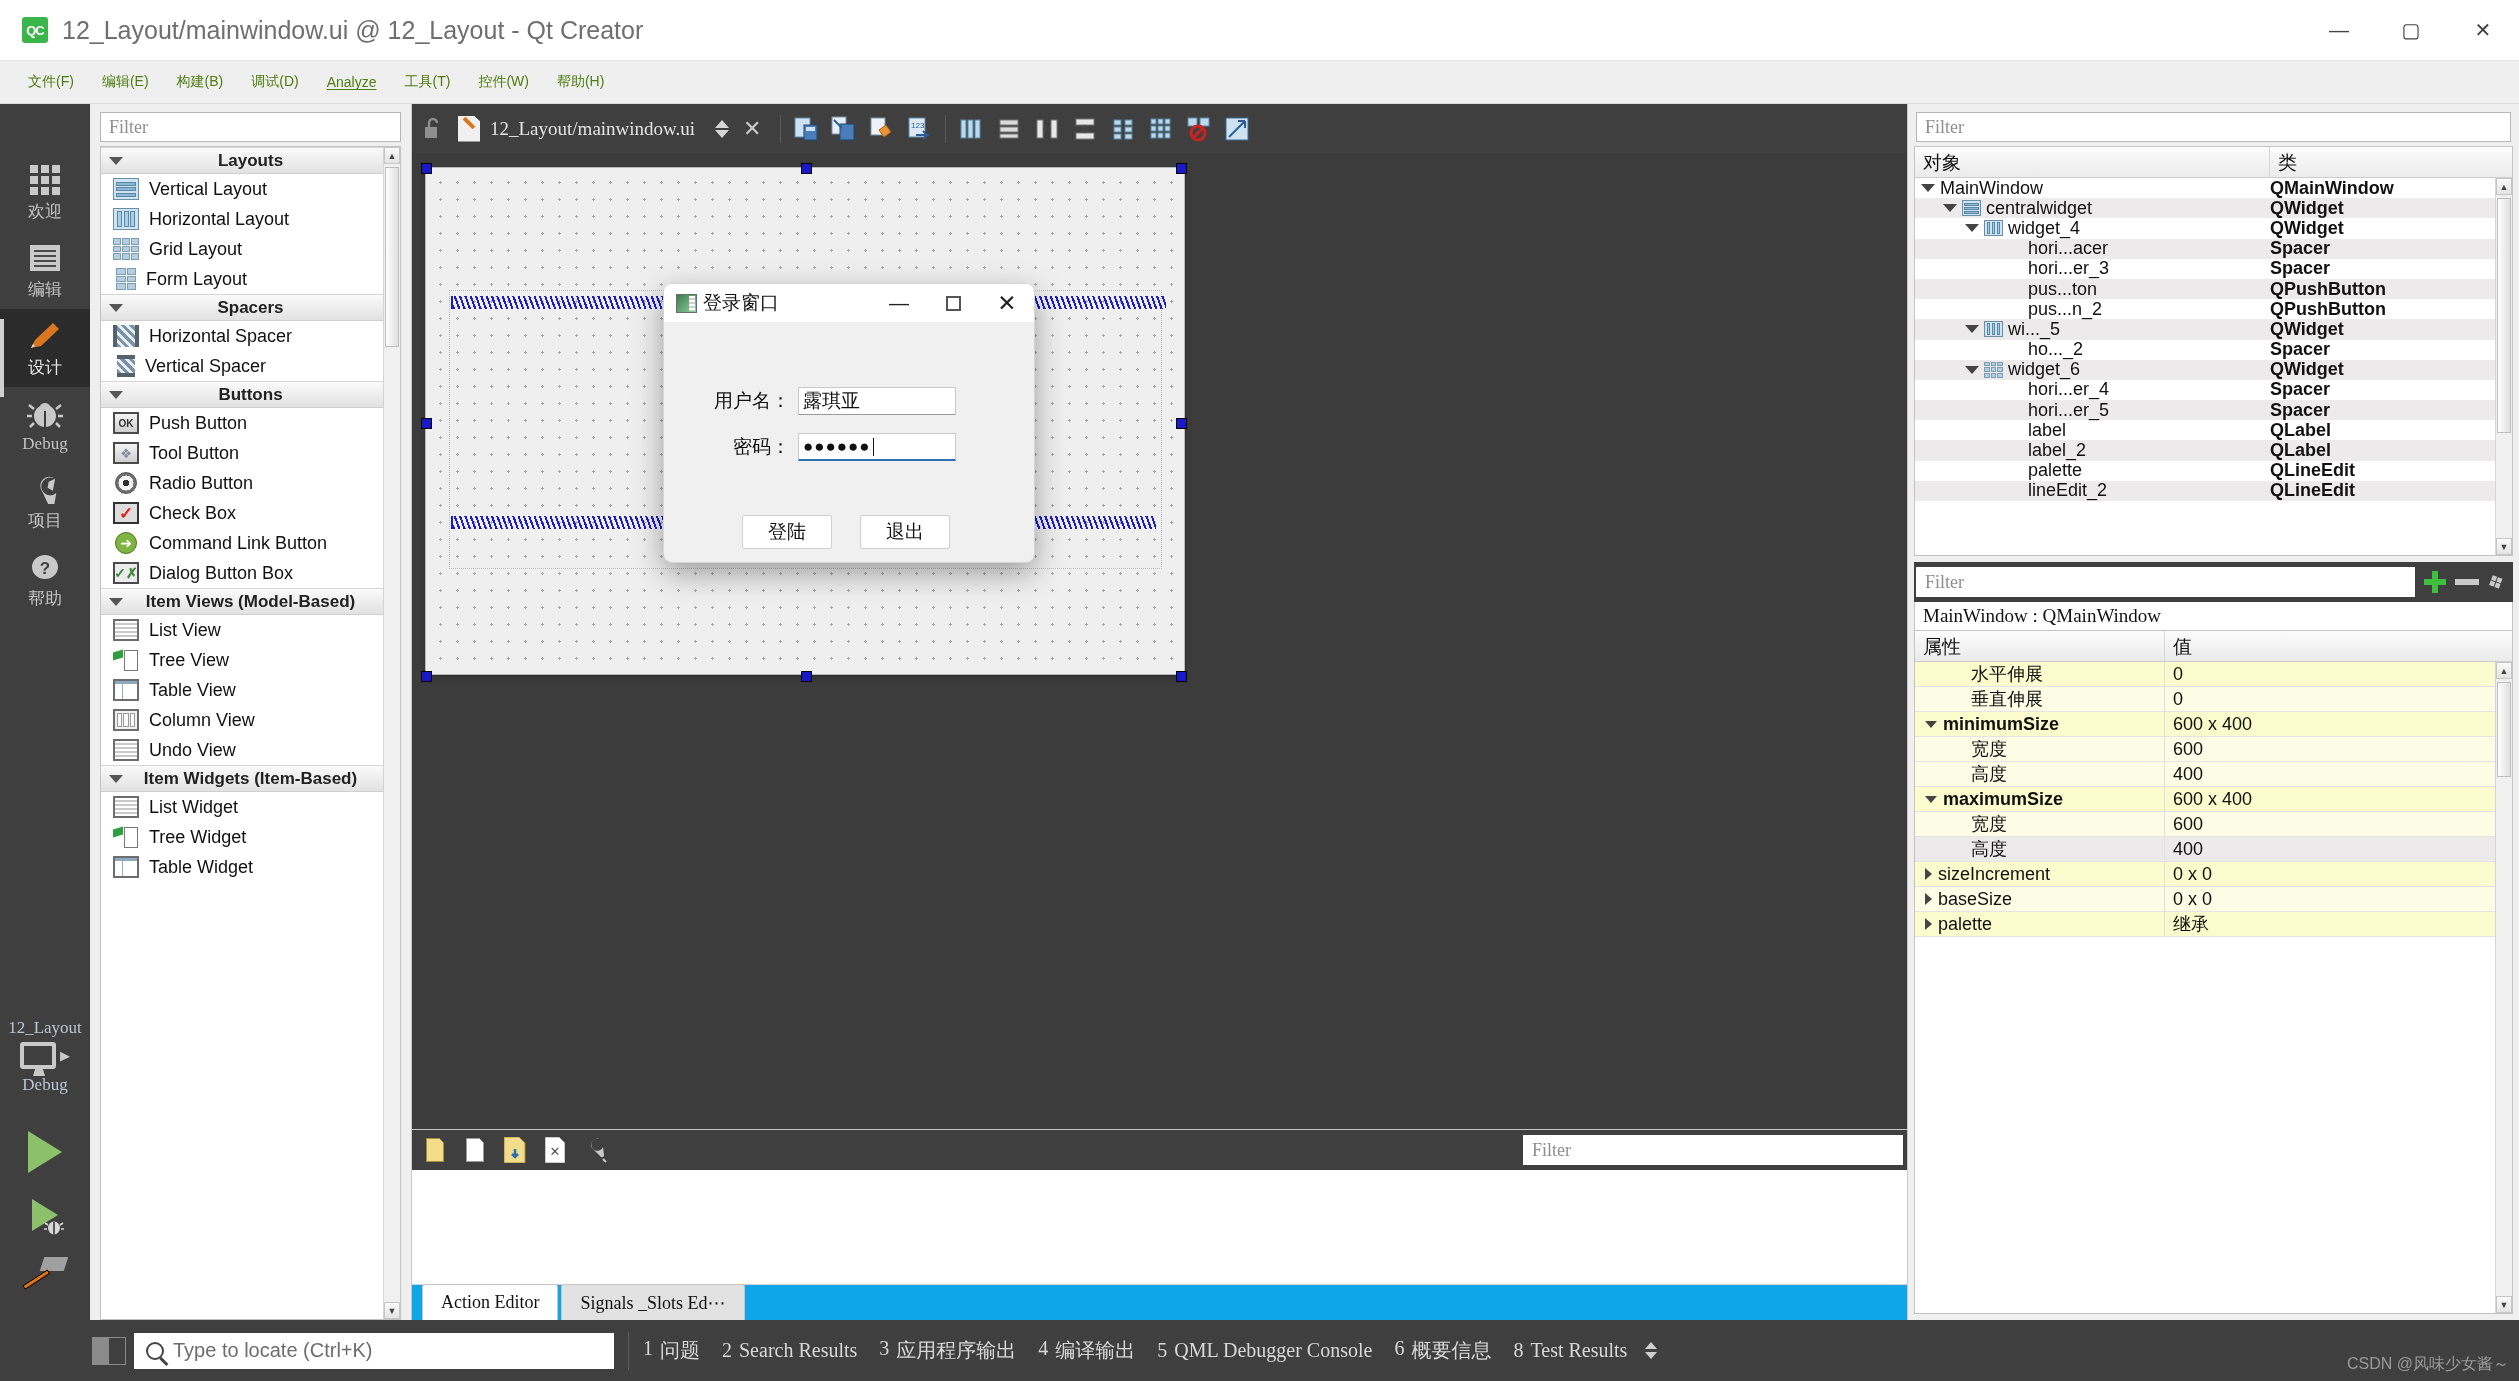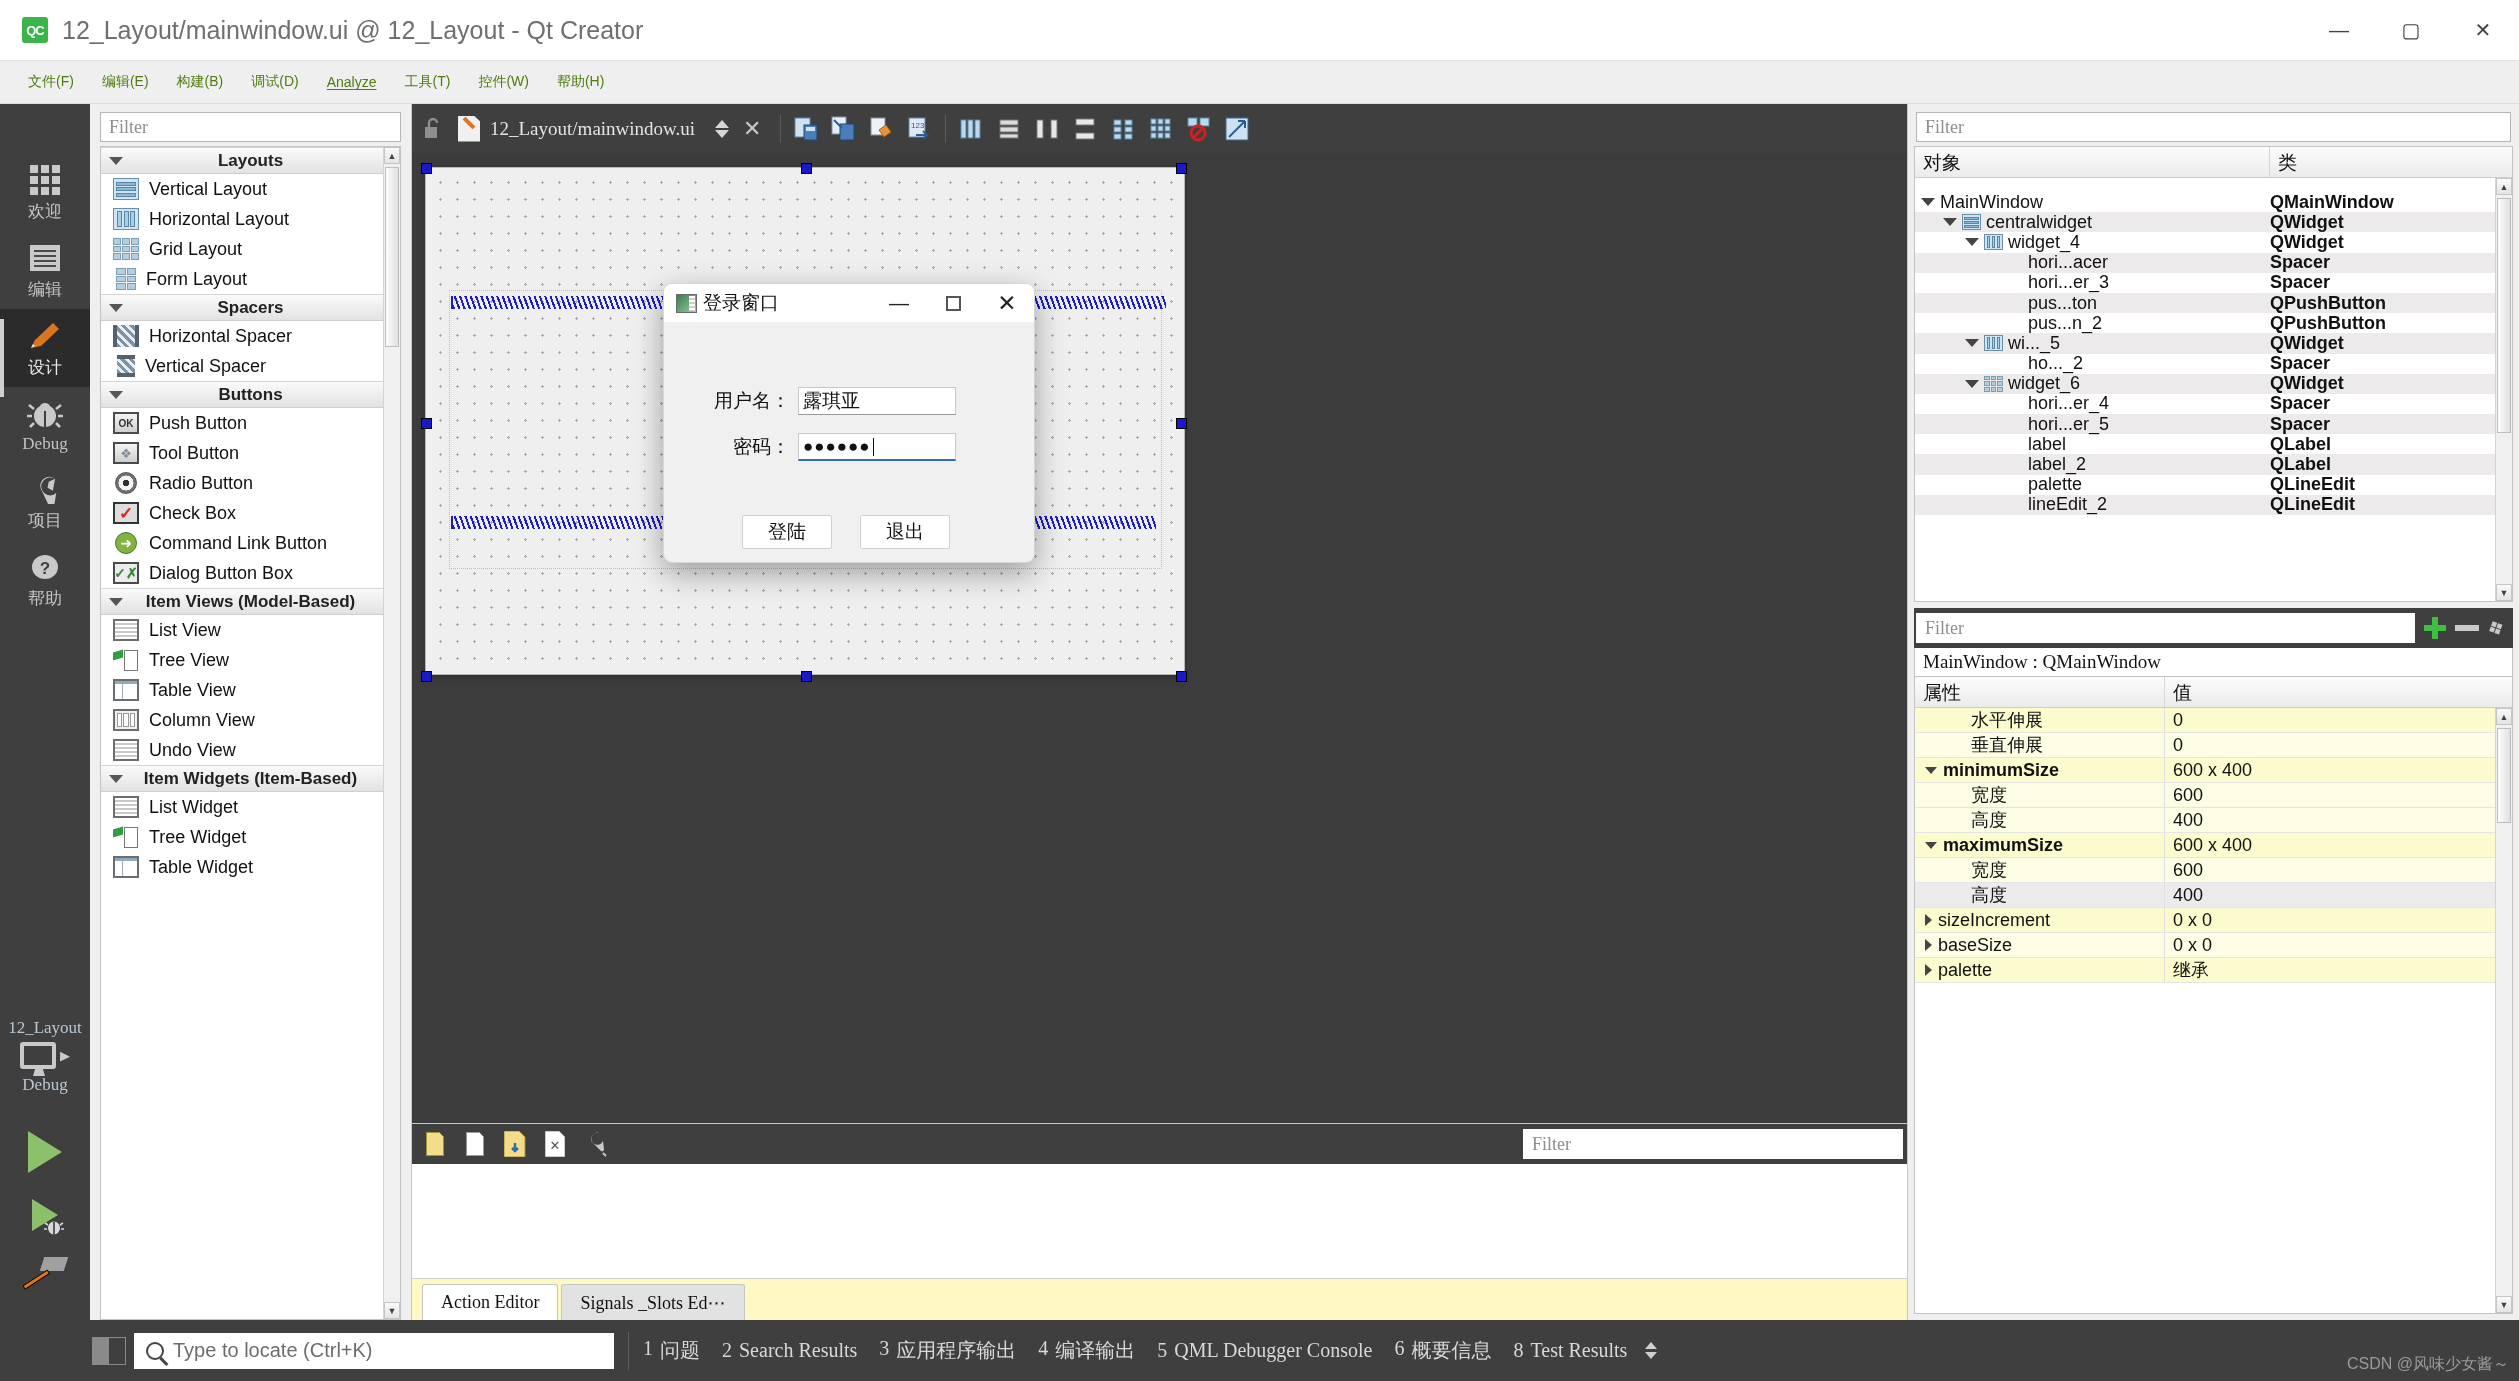--- a/index.html
+++ b/index.html
@@ -196,35 +196,35 @@
   .pageyellow { width:18px;height:24px; background:#f3dd8a; border:1px solid #a58f3a;
     clip-path:polygon(0 0,72% 0,100% 22%,100% 100%,0 100%);}
   .ae-filter { margin-left:auto; width:380px; height:30px; background:#fff; display:flex;
     align-items:center; padding:0 9px; color:#8e8e8e; font-size:18px;
     font-family:"Liberation Serif", serif; margin-right:4px;}
   .ae-head { height:32px; background:linear-gradient(#fcfcfc,#ebebeb);
     border-bottom:1px solid #cdcdcd; display:flex; font-size:18px; color:#111; }
   .ae-head div { border-right:1px solid #d7d7d7; padding:4px 9px; }
   .ae-body { flex:1; background:#fff; }
 
-  .tabstrip { height:42px; background:#fef9c3; display:flex; align-items:flex-end;
+  .tabstrip { height:36px; background:#0ea5e9; display:flex; align-items:flex-end;
     padding-left:10px; border-top:1px solid #d2d2d2;}
   .tab { height:36px; padding:0 18px; display:flex; align-items:center; font-size:18px;
     color:#111; font-family:"Liberation Serif", serif; border:1px solid #c5c5c5;
     border-bottom:none; border-radius:3px 3px 0 0; background:#e2e2e2; margin-right:3px;}
   .tab.active { background:#fff; }
 
   
   .rightdock { width:612px; flex:none; background:#efefef; display:flex; flex-direction:column;
     border-left:1px solid #c8c8c8;}
   .rd-filter { margin:8px 8px 4px; height:30px; background:#fff; border:1px solid #b6b6b6;
     display:flex; align-items:center; padding:0 8px; font-size:18px; color:#8e8e8e;
     font-family:"Liberation Serif", serif;}
-  .objtree { height:456px; background:#fff; border:1px solid #c3c3c3; margin:0 6px;
-    display:flex; flex-direction:column; overflow:hidden; position:relative;gap:14px;}
+  .objtree { height:410px; background:#fff; border:1px solid #c3c3c3; margin:0 6px;
+    display:flex; flex-direction:column; overflow:hidden; position:relative;}
   .ot-head { height:31px; background:linear-gradient(#fcfcfc,#ebebeb);
     border-bottom:1px solid #cdcdcd; display:flex; font-size:19px; color:#111;
     font-family:"Liberation Serif", serif;}
   .ot-head .c1 { width:355px; padding:3px 8px; border-right:1px solid #d7d7d7;}
   .ot-head .c2 { flex:1; padding:3px 8px; }
   .ot-row { height:20.2px; display:flex; align-items:center; font-size:18px; color:#111; }
   .ot-row.alt { background:#eceaea; }
   .ot-name { width:355px; display:flex; align-items:center; gap:5px; }
   .ot-class { flex:1;font-weight:bold; }
   .twist { width:0;height:0;border-left:7px solid transparent;border-right:7px solid transparent;

